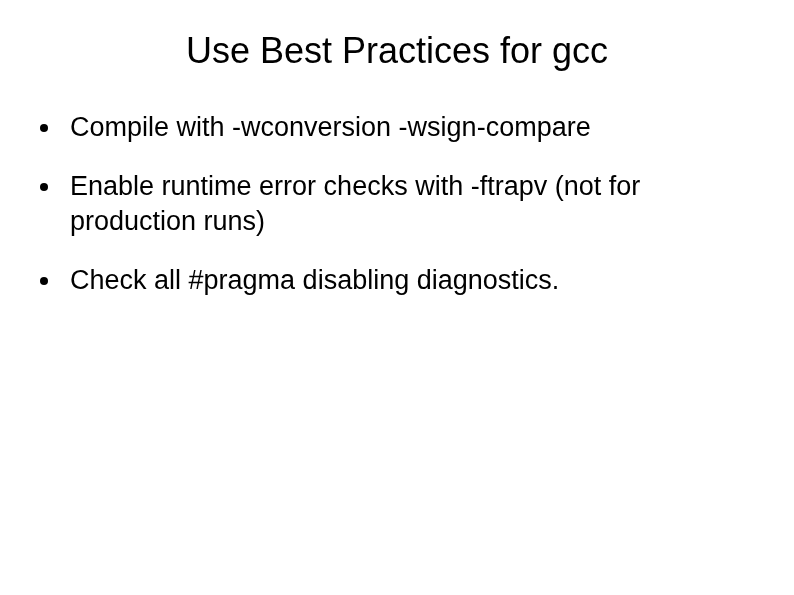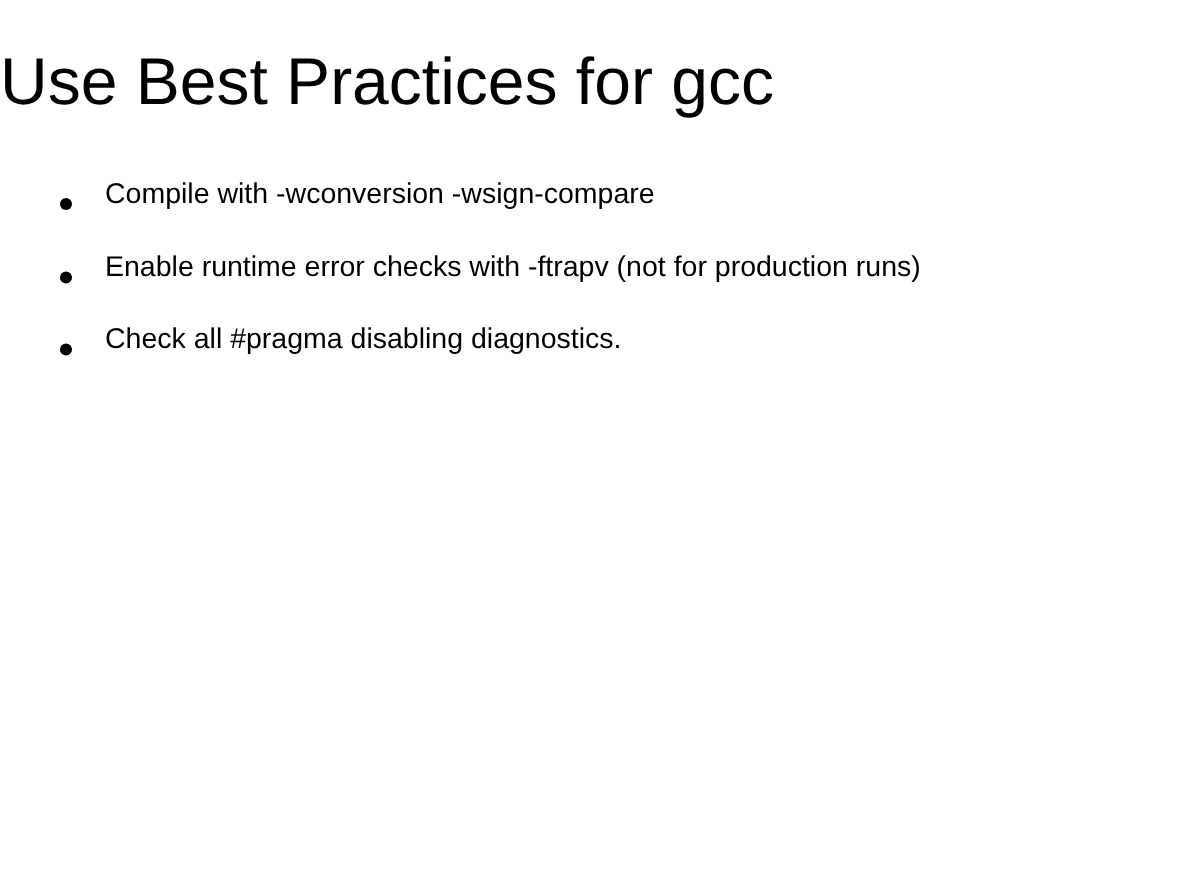--- a/index.html
+++ b/index.html
@@ -9,34 +9,35 @@
     }
     body {
       width: 794px;
       height: 595px;
       background: #ffffff;
       font-family: Arial, Helvetica, sans-serif;
       color: #000000;
       padding-top: 30px;
     }
     .slide-title {
-      font-size: 44px;
+      text-align: center;
+      font-size: 36px;
       font-weight: normal;
       margin-bottom: 38px;
     }
     .bullet-list {
       list-style: none;
       padding-left: 40px;
       padding-right: 40px;
     }
     .bullet-item {
       display: flex;
       align-items: flex-start;
       margin-bottom: 24px;
-      font-size: 19px;
+      font-size: 27px;
       line-height: 1.3;
     }
     .bullet-marker {
       width: 8px;
       height: 8px;
       background: #000000;
       border-radius: 50%;
       flex-shrink: 0;
       margin-right: 22px;
       margin-top: 14px;

